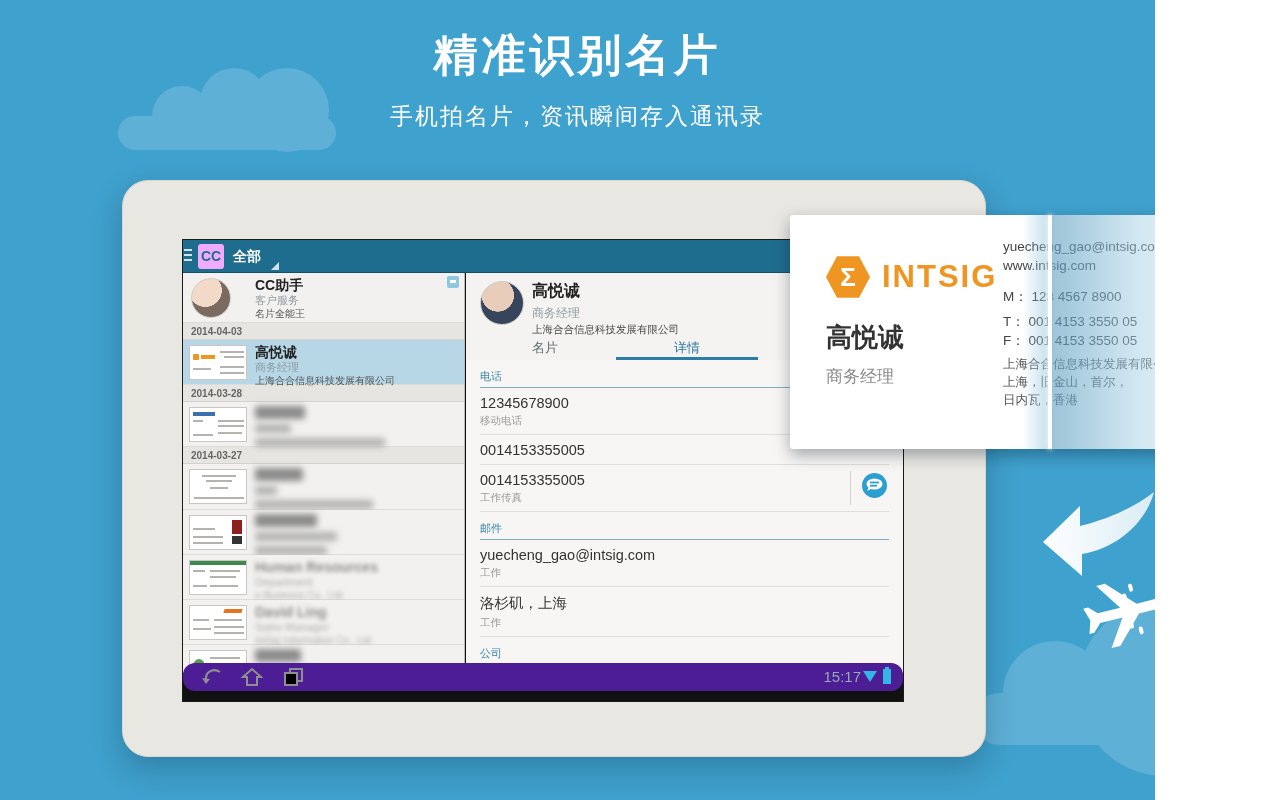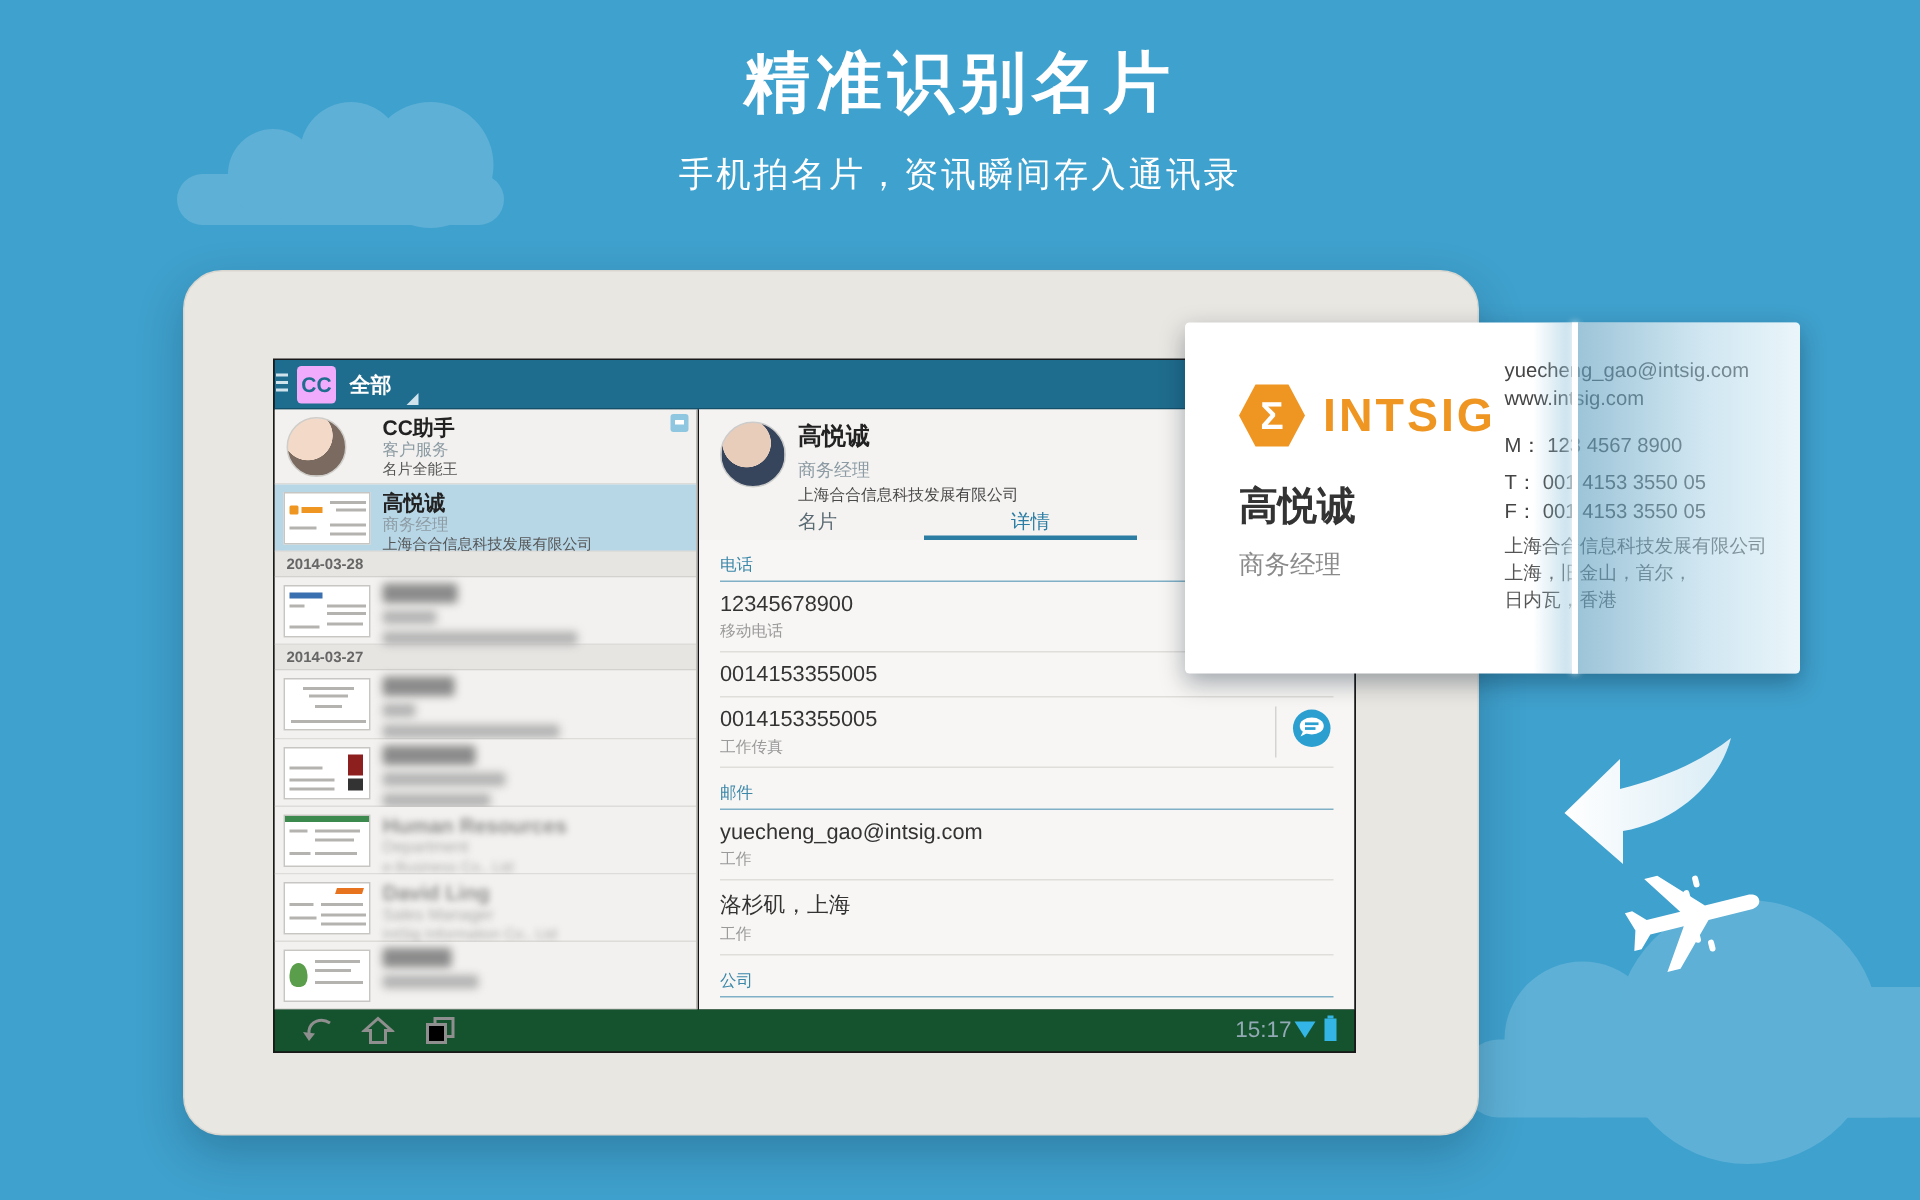--- a/index.html
+++ b/index.html
@@ -1,18 +1,18 @@
 <!DOCTYPE html>
 <html><head>
 <meta charset="utf-8">
 <style>
   * { margin:0; padding:0; box-sizing:border-box; }
   html,body { width:1280px; height:800px; overflow:hidden; }
   body { font-family:"Liberation Sans","DejaVu Sans",sans-serif; }
-  #stage { position:relative; width:1280px; height:800px; background:#3fa1cd; overflow:hidden;padding-left:24px; }
+  #stage { position:relative; width:1155px; height:800px; background:#3fa1cd; overflow:hidden;padding-left:24px; }
   .abs { position:absolute; }
 
   
   .hero { position:absolute; left:0; top:26px; width:100%; text-align:center; color:#fff; }
   .hero h1 { font-size:44px; font-weight:bold; letter-spacing:4px; }
   .hero p  { font-size:23px; margin-top:16px; letter-spacing:2px; }
 
   
   .tablet { position:absolute; left:122px; top:180px; width:864px; height:577px;
             background:#e9e7e2; border-radius:26px; border:1px solid #d9d6cf;
@@ -87,21 +87,21 @@
   .vrow { position:relative; padding:7px 0 6px; border-bottom:1px solid #e0deda; }
   .vrow:last-child { border-bottom:none; }
   .vrow .v { font-size:14.5px; color:#333; }
   .vrow .t { font-size:10.5px; color:#9a9a9a; margin-top:3px; }
   .smsbtn { position:absolute; right:2px; top:8px; width:25px; height:25px; border-radius:50%;
             background:#2a9fd0; }
   .smsbtn svg { position:absolute; left:4px; top:5px; }
   .vdiv { position:absolute; right:38px; top:6px; bottom:6px; width:1px; background:#d5d3cf; }
 
   
-  .navbar { position:absolute; left:0; bottom:0; width:100%; height:28px; background:#14532d; }
+  .navbar { position:absolute; left:0; bottom:10px; width:100%; height:28px; background:#4c1d95;border-radius:12px; }
   .navico { position:absolute; top:4px; }
   .navtime { position:absolute; right:42px; top:5px; color:#93a9b6; font-size:15px; }
   .wifi { position:absolute; right:26px; top:8px; width:0; height:0;
           border-left:7px solid transparent; border-right:7px solid transparent;
           border-top:11px solid #33b5e5; }
   .batt { position:absolute; right:12px; top:6px; width:8px; height:15px; background:#33b5e5; }
   .batt:before { content:""; position:absolute; left:2px; top:-2px; width:4px; height:2px; background:#33b5e5; }
 
   
   .bizcard { position:absolute; left:790px; top:215px; width:410px; height:234px; background:#fff;
@@ -169,20 +169,21 @@
         <div class="lrow assistant">
           <div class="avatar"></div>
           <div class="ltxt">
             <div class="lname">CC助手</div>
             <div class="lsub">客户服务</div>
             <div class="lsub2">名片全能王</div>
           </div>
           <div class="chaticon"></div>
         </div>
 
+        <div class="dhead">2014-04-03</div>
 
         <div class="lrow sel">
           <div class="thumb">
             <div class="t-orangedot"></div>
               <div class="t-orangetxt"></div>
             <div class="ln" style="left:30px;top:5px;width:24px;"></div>
             <div class="ln" style="left:34px;top:10px;width:20px;"></div>
             <div class="ln" style="left:3px;top:22px;width:18px;"></div>
             <div class="ln" style="left:30px;top:20px;width:24px;"></div>
             <div class="ln" style="left:30px;top:26px;width:24px;"></div>

